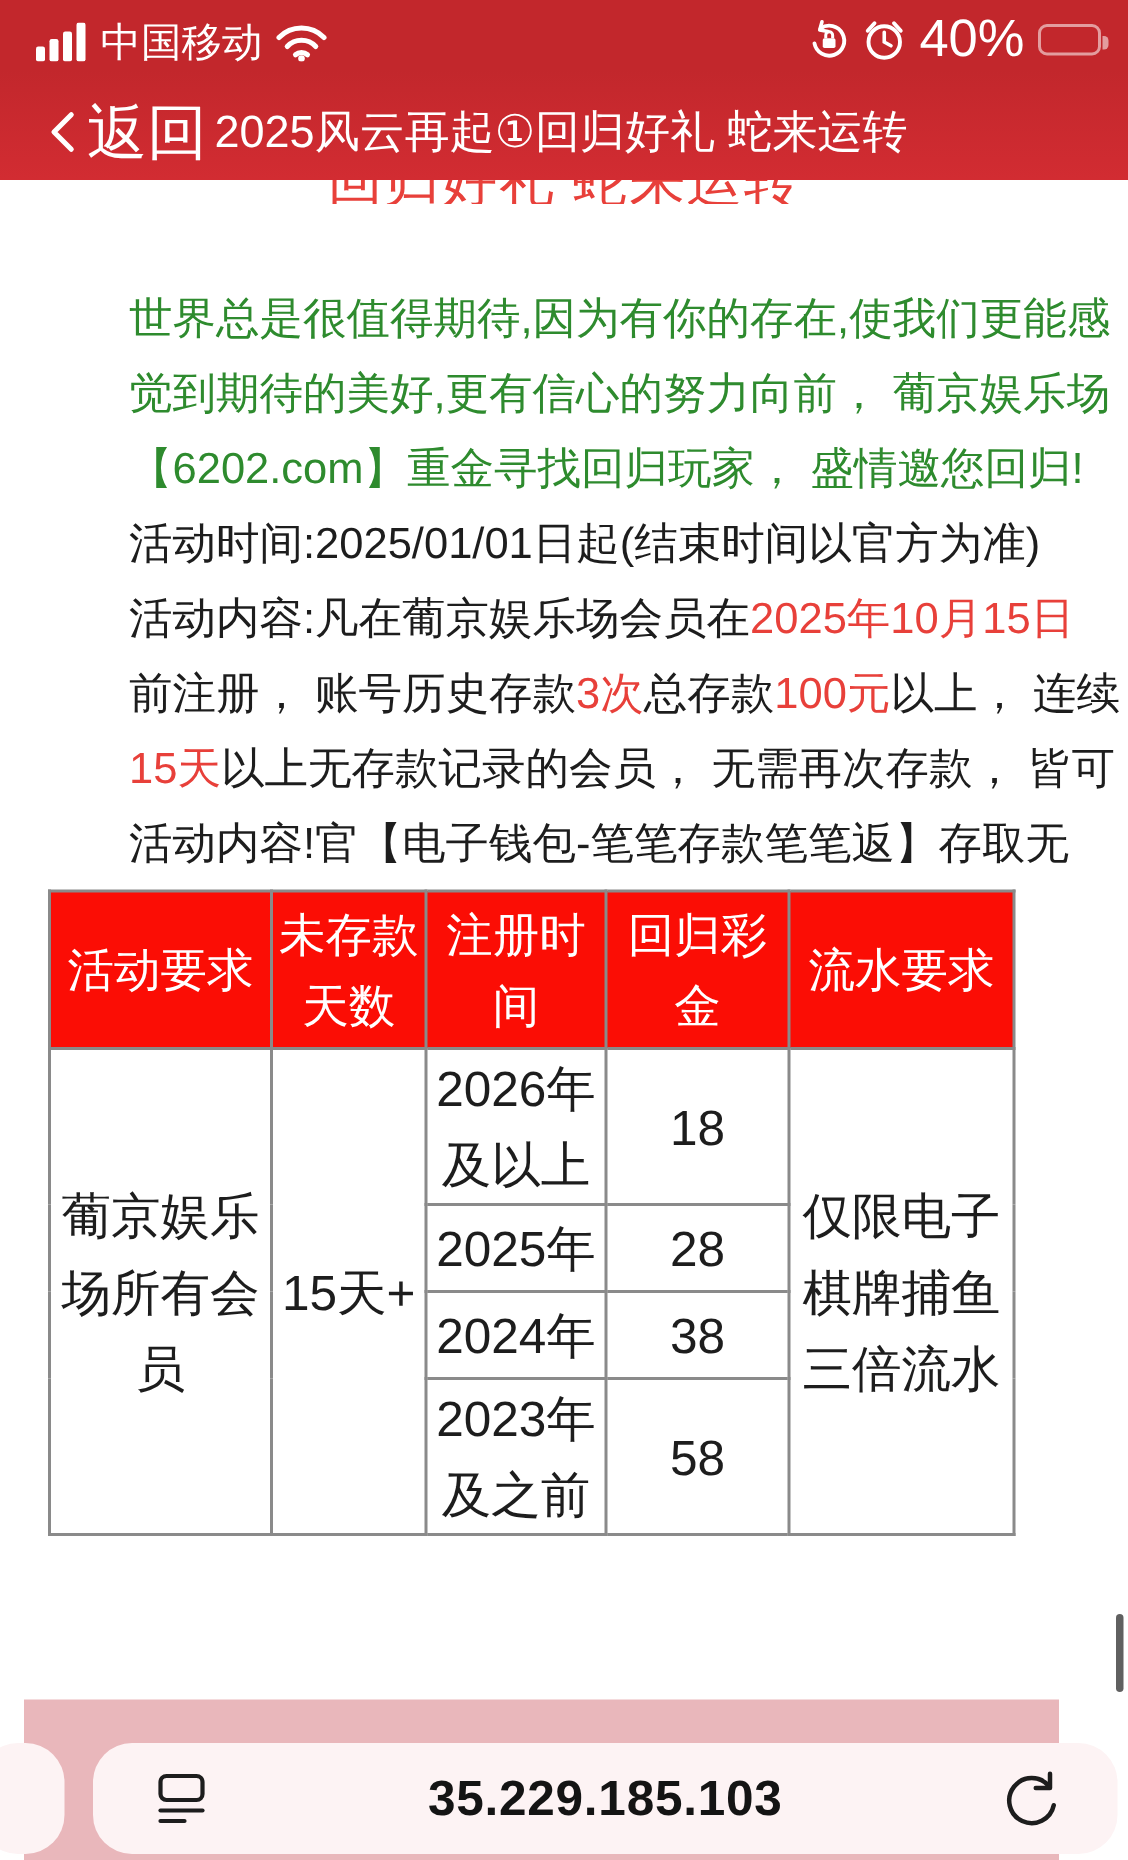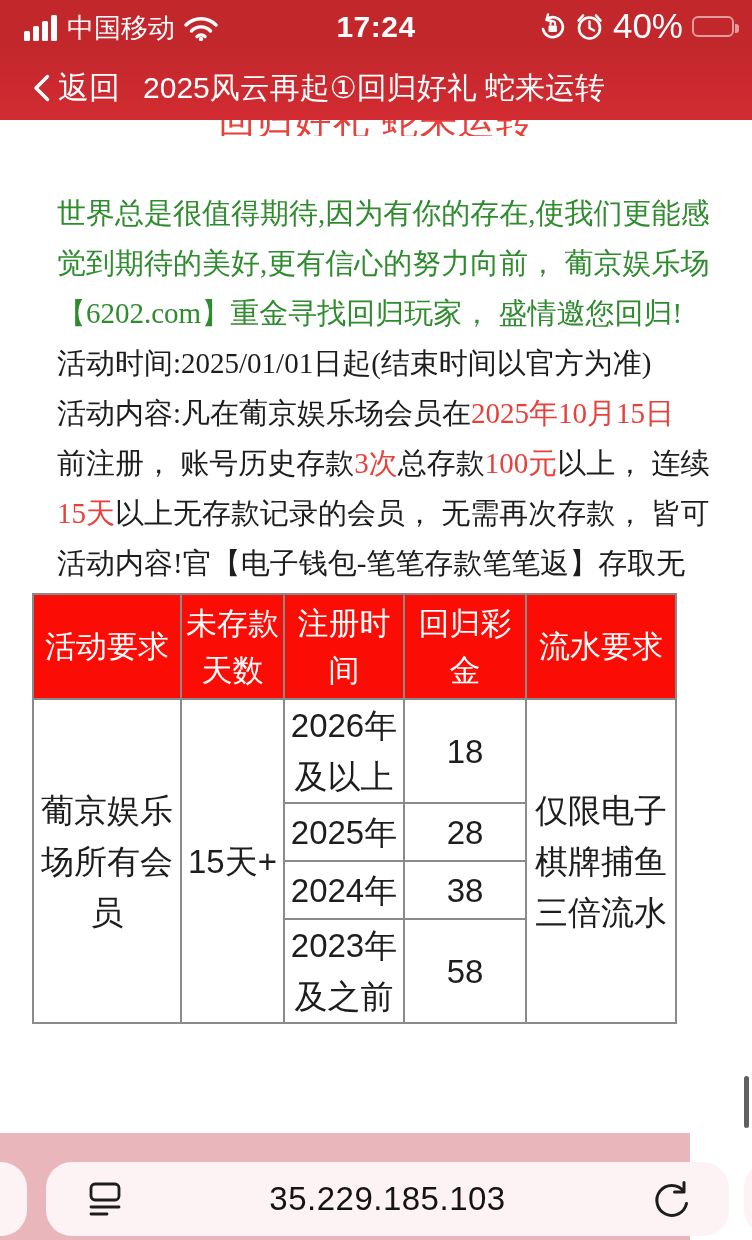--- a/index.html
+++ b/index.html
@@ -28,34 +28,34 @@
   .batt-nub{ position:absolute; right:-7px; top:6px; width:4px; height:9px;
     background:rgba(255,255,255,.55); border-radius:0 3px 3px 0; }
 
   
   .nav-bar{
     position:absolute; left:0; top:46px; width:752px; height:74px;
     background:linear-gradient(180deg,var(--status-red),var(--nav-red));
     color:#fff; display:flex; align-items:center;
   }
   .nav-back{ position:absolute; left:33px; top:0; height:74px; display:flex;
-    align-items:center; gap:8px; font-size:31px; padding-top:10px; }
+    align-items:center; gap:8px; font-size:40px; padding-top:10px; }
   .nav-title{ position:absolute; left:0; right:4px; top:0; height:74px;
     display:flex; align-items:center; justify-content:center;
     font-size:30px; padding-top:10px; white-space:nowrap; }
   .nav-detail{ position:absolute; right:32px; top:0; height:74px; display:flex;
     align-items:center; font-size:30px; padding-top:10px; }
 
   
   .content{ position:absolute; left:0; top:120px; width:752px; height:808px; background:#fff; }
   .clipped-title{ height:16px; overflow:hidden; text-align:center; }
   .clipped-title span{ display:inline-block; margin-top:-27px; font-size:37px;
     color:var(--page-red); letter-spacing:1px; white-space:nowrap; }
 
-  .para{ margin:52px 40px 0 57px;font-family:Liberation Serif, serif; }
+  .para{ margin:52px 40px 0 86px; }
   .para .line{ height:50px; line-height:50px; font-size:29px; color:var(--ink);
     white-space:nowrap; }
   .tone-green{ color:var(--green); }
   .tone-red{ color:var(--page-red); }
   .tone-black{ color:var(--ink); }
 
   
   table.promo{ border-collapse:collapse; margin:5px 0 0 32px; table-layout:fixed; width:643px; }
   table.promo th, table.promo td{ border:2px solid var(--table-border);
     text-align:center; vertical-align:middle; padding:0; }
@@ -63,22 +63,22 @@
     font-size:31px; line-height:47px; height:105px; }
   table.promo td{ font-size:33px; color:var(--ink); line-height:51px; background:#fff; }
   tr.r-tall{ height:103px; }
   tr.r-short{ height:58px; }
   td.wrap{ padding:0 4px; }
 
   .scrollbar{ position:absolute; right:3px; top:956px; width:5px; height:52px;
     background:#606060; border-radius:3px; }
 
   
-  .tab-bar{ position:absolute; left:0; top:1133px; width:690px; height:107px;
-    background:var(--tabbar-pink); }
+  .tab-bar{ position:absolute; left:16px; top:1133px; width:690px; height:107px;
+    background:var(--tabbar-pink);font-weight:bold; }
   .pill{ position:absolute; background:var(--pill-white); border-radius:26px; }
   .pill.side-left{ left:-30px; top:29px; width:57px; height:74px; }
   .pill.side-right{ left:744px; top:29px; width:60px; height:74px; }
   .pill.main{ left:46px; top:29px; width:683px; height:74px;
     display:flex; align-items:center; }
   .url-text{ position:absolute; left:0; right:0; text-align:center; font-size:33px;
     color:var(--url-ink); letter-spacing:.5px; }
   .pill-icon{ position:absolute; top:50%; transform:translateY(-50%); display:flex; }
   .reader-btn{ left:40px; } .refresh-btn{ right:36px; }
 
@@ -102,21 +102,20 @@
       <span class="carrier">中国移动</span>
       <span>
         <svg width="34" height="25" viewBox="0 0 34 25">
           <path d="M2 9 A 21 21 0 0 1 32 9" fill="none" stroke="#fff" stroke-width="3.4" stroke-linecap="round"></path>
           <path d="M7.5 15 A 13 13 0 0 1 26.5 15" fill="none" stroke="#fff" stroke-width="3.4" stroke-linecap="round"></path>
           <path d="M13 20.5 A 6 6 0 0 1 21 20.5" fill="none" stroke="#fff" stroke-width="3.4" stroke-linecap="round"></path>
           <circle cx="17" cy="23" r="2.2" fill="#fff"></circle>
         </svg>
       </span>
     </div>
-    <div class="sb-time">17:24</div>
     <div class="sb-right">
       <span>
         <svg width="27" height="27" viewBox="0 0 27 27">
           <path d="M4 16 A 10 10 0 1 0 8 6" fill="none" stroke="#fff" stroke-width="2.6" stroke-linecap="round"></path>
           <path d="M9 1.5 L7.5 7 L13 8" fill="none" stroke="#fff" stroke-width="2.4" stroke-linecap="round" stroke-linejoin="round"></path>
           <rect x="9.5" y="12.5" width="8.5" height="6.5" rx="1.2" fill="#fff"></rect>
           <path d="M11.5 12.5 v-2 a2.3 2.3 0 0 1 4.6 0 v2" fill="none" stroke="#fff" stroke-width="2"></path>
         </svg>
       </span>
       <span>

